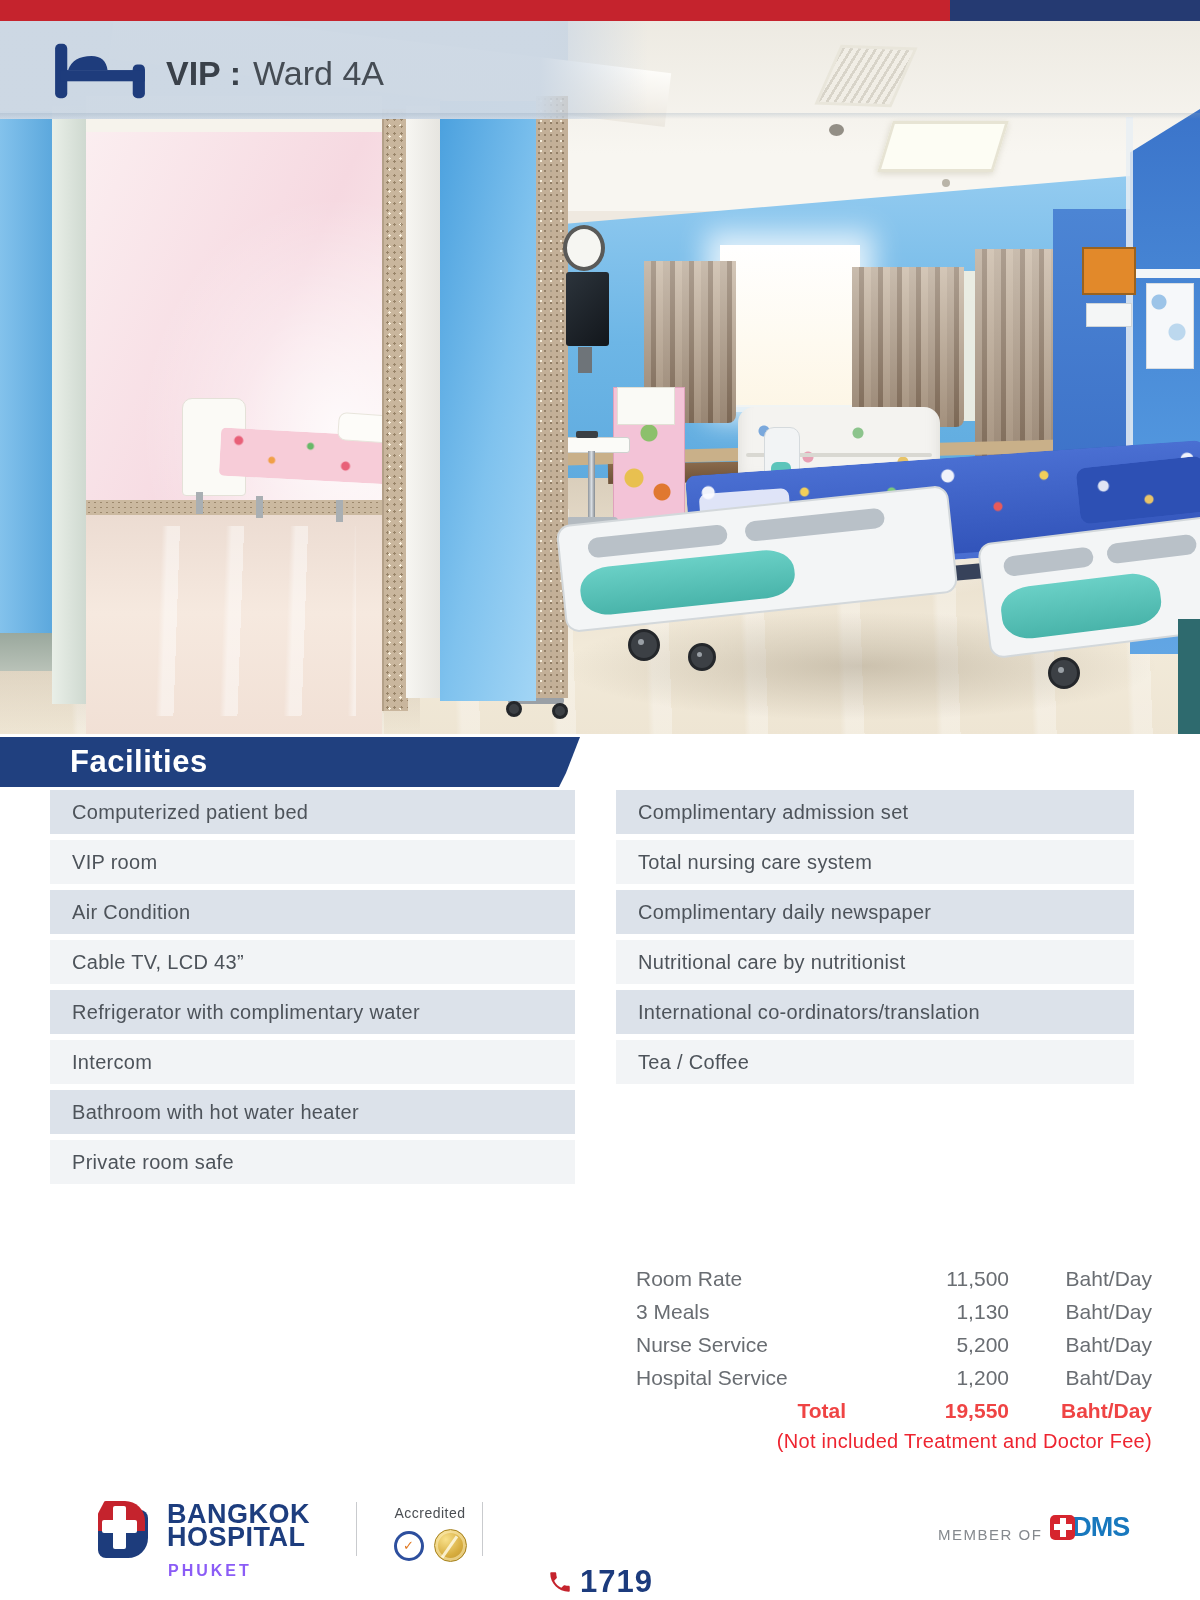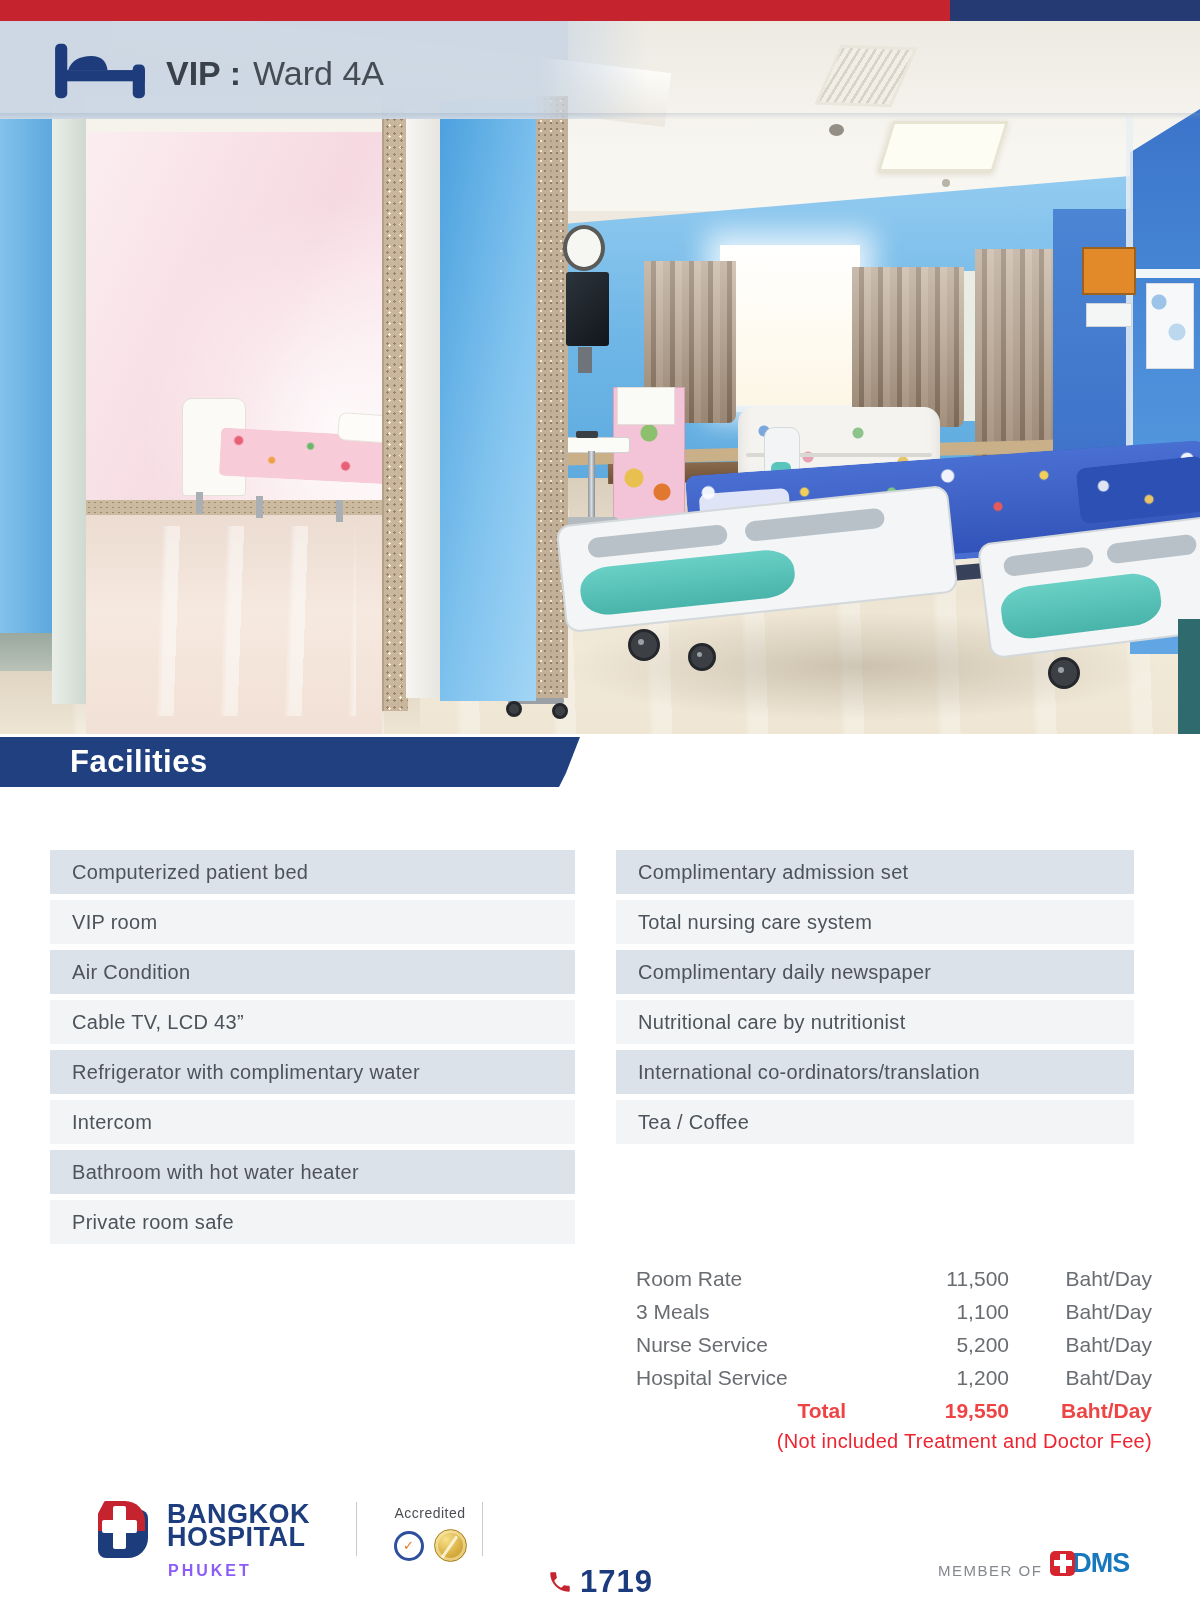--- a/index.html
+++ b/index.html
@@ -155,21 +155,21 @@
   .bed-icon{left:52px;top:42px;width:96px;height:58px;}
   .header-title{left:166px;top:54px;font-size:34px;color:#454c54;white-space:nowrap;}
   .header-title .bold{font-weight:bold;color:#3a414a;margin-right:12px;}
 
   
   .fac-banner{left:0;top:737px;width:600px;height:50px;background:#20407f;
     clip-path:polygon(0 0,580px 0,566px 72%,559px 100%,0 100%);}
   .fac-banner span{display:block;line-height:50px;padding-left:70px;color:#fff;font-size:31px;font-weight:bold;letter-spacing:.5px;}
 
   
-  .fac-col{position:absolute;top:850px;}
+  .fac-col{position:absolute;top:790px;}
   .fac-col-left{left:50px;width:525px;}
   .fac-col-right{left:616px;width:518px;}
   .fac-row{height:44px;margin-bottom:6px;line-height:44px;font-size:20px;color:#4d535a;
     padding-left:22px;letter-spacing:.3px;box-sizing:border-box;}
   .fac-row:nth-of-type(odd){background:#dce2ea;}
   .fac-row:nth-of-type(even){background:#f2f4f6;}
 
   
   .pricing{left:620px;top:1262px;width:532px;}
   .price-row{display:flex;line-height:33px;font-size:21px;color:#696d72;}
@@ -197,21 +197,21 @@
     display:flex;align-items:center;justify-content:center;font-size:13px;color:#e07820;font-weight:bold;}
   .badge-gold{width:33px;height:33px;border-radius:50%;border:1px solid #a8841f;box-sizing:border-box;
     background:radial-gradient(circle at 35% 30%,#f8e08a,#d7ad3f 55%,#b98d28);box-shadow:inset 0 0 0 3px rgba(255,240,190,.55);position:relative;overflow:hidden;}
   .badge-gold::after{content:"";position:absolute;left:13px;top:4px;width:3px;height:26px;background:rgba(255,252,235,.8);transform:rotate(35deg);}
   .phone-block{left:510px;top:1564px;width:180px;text-align:center;}
   .phone-row{display:flex;align-items:center;justify-content:center;gap:7px;}
   .phone-number{font-size:31px;font-weight:800;color:#1c3b7d;letter-spacing:1px;}
   .website{margin-top:2px;font-size:17px;color:#33383e;letter-spacing:.2px;}
   .member{left:938px;top:1512px;display:flex;align-items:flex-end;gap:8px;}
   .member-label{font-size:15px;color:#85898e;letter-spacing:1.5px;}
-  .bdms{display:flex;align-items:center;margin-top:36px;}
+  .bdms{display:flex;align-items:center;}
   .bdms-b{width:25px;height:25px;background:#d6252e;border-radius:5px;position:relative;margin-right:-3px;}
   .bdms-b::before{content:"";position:absolute;left:10px;top:3px;width:6px;height:19px;background:#fff;}
   .bdms-b::after{content:"";position:absolute;left:4px;top:9px;width:18px;height:6px;background:#fff;}
   .bdms-text{font-size:27px;font-weight:800;color:#1878be;letter-spacing:-1px;}
 </style>
 </head>
 <body>
 
 <div class="page">
 
@@ -360,21 +360,21 @@
     <div>
 
         <div class="price-row">
           <span class="lbl">Room Rate</span>
           <span class="amt">11,500</span>
           <span class="unit">Baht/Day</span>
         </div>
 
         <div class="price-row">
           <span class="lbl">3 Meals</span>
-          <span class="amt">1,100</span>
+          <span class="amt">1,130</span>
           <span class="unit">Baht/Day</span>
         </div>
 
         <div class="price-row">
           <span class="lbl">Nurse Service</span>
           <span class="amt">5,200</span>
           <span class="unit">Baht/Day</span>
         </div>
 
         <div class="price-row">

